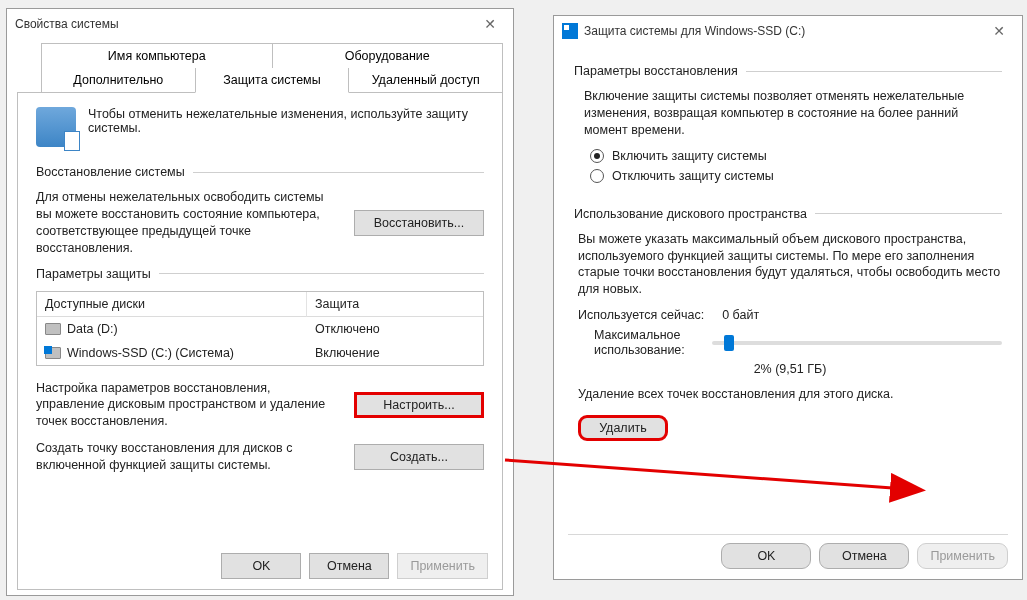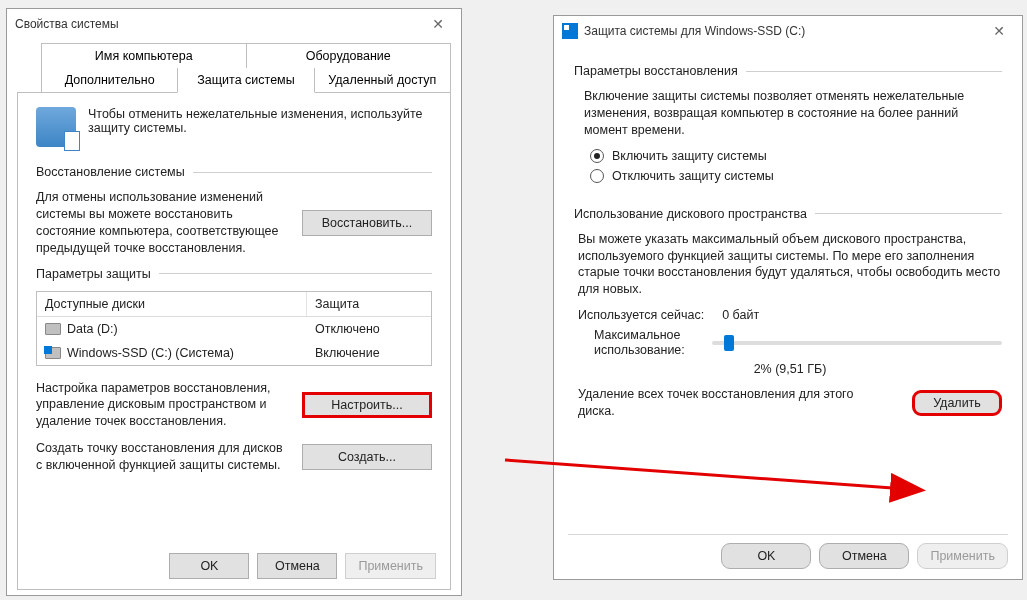--- a/index.html
+++ b/index.html
@@ -1,18 +1,18 @@
 <!DOCTYPE html>
 <html><head>
 <meta charset="utf-8">
 <style>
   * { box-sizing: border-box; font-family: "Segoe UI", Tahoma, sans-serif; }
   body { margin: 0; background: #f0f0f0; width: 1027px; height: 600px; position: relative; overflow: hidden; }
   .window { position: absolute; background: #fff; border: 1px solid #9a9a9a; }
-  .win1 { left: 6px; top: 8px; width: 456px; height: 588px; }
+  .win1 { left: 6px; top: 8px; width: 508px; height: 588px; }
   .win2 { left: 553px; top: 15px; width: 470px; height: 565px; }
   .titlebar { height: 30px; display: flex; align-items: center; justify-content: space-between; padding: 0 8px; font-size: 12px; color: #333; }
   .titlebar .close { width: 30px; text-align: center; font-size: 14px; color: #666; cursor: pointer; }
   .win2 .titlebar .icon { width:16px; height:16px; margin-right:6px; display:inline-block; background:#0078d7; position:relative; }
   .win2 .titlebar .icon::before { content:""; position:absolute; left:2px; top:2px; width:5px; height:5px; background:#fff; }
   .tabs { margin: 4px 10px 0 10px; padding-left: 24px; }
   .tabrow { display: flex; }
   .tab { flex: 1; border: 1px solid #bfbfbf; border-bottom: none; padding: 5px 4px; font-size: 12.5px; text-align: center; background: #fff; cursor: pointer; margin-left:-1px; }
   .tab.first { margin-left:0; }
   .tab.sub { border-top: none; }
@@ -46,21 +46,21 @@
   .radio-row { display:flex; align-items:center; gap:8px; margin:6px 0; padding-left:16px;}
   .radio { width:14px; height:14px; border:1px solid #555; border-radius:50%; display:inline-flex; align-items:center; justify-content:center; }
   .radio.checked::after { content:""; width:6px; height:6px; background:#222; border-radius:50%; }
   .usage-block { padding-left:4px; }
   .usage-line { display:flex; gap:18px; align-items:center; margin:4px 0;}
   .slider-wrap { display:flex; align-items:center; gap:8px; margin:6px 0 4px 16px;}
   .slider-label { width:110px; line-height:1.2; }
   .slider { flex:1; height:4px; background:#ddd; position:relative; border-radius:2px; }
   .slider .thumb { position:absolute; left:4%; top:-6px; width:10px; height:16px; background:#0078d7; border-radius:2px; }
   .slider-val { text-align:center; margin:4px 0 10px 0; }
-  .delete-row { display:flex; align-items:center; gap:20px; margin-top:8px;}
+  .delete-row { display:flex; align-items:flex-start; gap:12px; margin-top:8px;flex-direction:column;}
   .delete-row .txt { flex:1; line-height:1.35; }
   .win2 .footer-btns { border-top:1px solid #d8d8d8; padding-top:8px; left:14px; justify-content:flex-end;}
   svg.arrow { position:absolute; left:0; top:0; width:1027px; height:600px; pointer-events:none; z-index:40;}
 </style>
 </head>
 <body>
 
 <svg class="arrow">
   <defs>
     <marker id="ah" markerWidth="12" markerHeight="10" refX="10" refY="5" orient="auto">
@@ -90,21 +90,21 @@
     <div class="intro">
       <div class="intro-icon"></div>
       <div>Чтобы отменить нежелательные изменения, используйте защиту системы.</div>
     </div>
 
     <div class="group-title">
       <span>Восстановление системы</span>
       <span class="line"></span>
     </div>
     <div class="desc-row">
-      <div class="txt">Для отмены использование изменений системы вы можете восстановить состояние компьютера, соответствующее предыдущей точке восстановления.</div>
+      <div class="txt">Для отмены нежелательных освободить системы вы можете восстановить состояние компьютера, соответствующее предыдущей точке восстановления.</div>
       <div class="btn">Восстановить...</div>
     </div>
 
     <div class="group-title">
       <span>Параметры защиты</span>
       <span class="line"></span>
     </div>
 
     <div class="disk-table">
       <div class="hdr">

